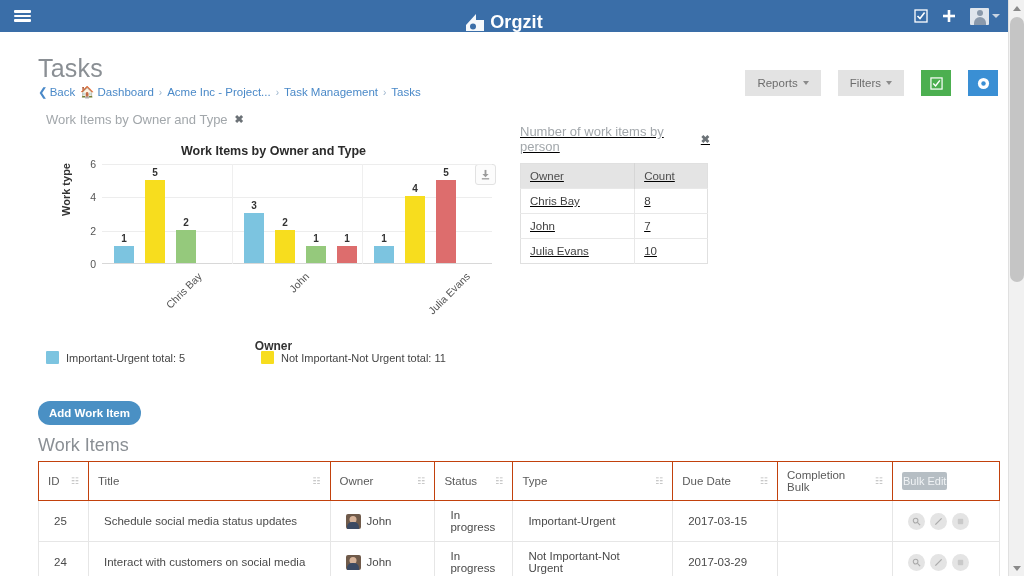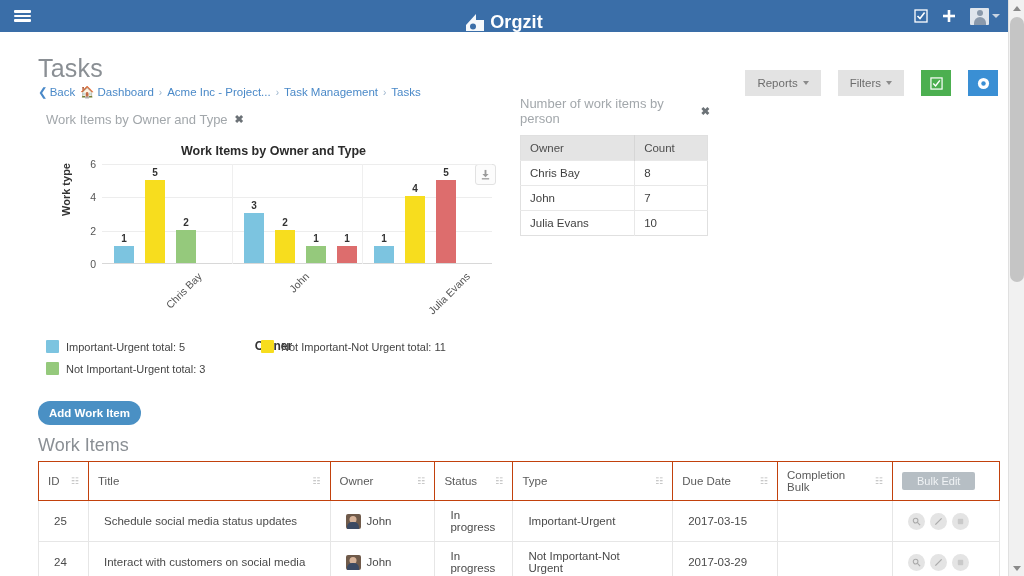--- a/index.html
+++ b/index.html
@@ -90,25 +90,25 @@
   .bar-val { position:absolute; width:20px; text-align:center; font-size:10px; font-weight:bold; color:#333; }
   .x-tick {
     position:absolute; font-size:10.5px; color:#555; white-space:nowrap;
     transform:rotate(-45deg); transform-origin:right top;
   }
   .x-axis-label { position:absolute; left:0; top:203px; width:455px; text-align:center;
     font-size:12px; font-weight:bold; color:#333; }
 
   .legend { position:absolute; left:46px; top:340px; width:430px;
     display:grid; grid-template-columns:1fr 1fr; row-gap:9px; }
-  .leg-item { display:flex; align-items:center; gap:7px; font-size:11px; color:#444; }
+  .leg-item { display:flex; align-items:center; gap:7px; font-size:11px; color:#444;margin-top:11px; }
   .leg-sw { width:13px; height:13px; border-radius:1px; flex:0 0 auto; }
 
   
-  .side-widget { position:absolute; left:520px; top:96px; width:190px; }
+  .side-widget { position:absolute; left:520px; top:124px; width:190px;text-decoration:underline; }
   .mini-table { margin-top:9px; width:188px; border:1px solid #e0e0e0; border-collapse:collapse; }
   .mini-table th {
     background:#e4e4e4; color:#4e4e4e; font-size:11.5px; font-weight:normal; text-align:left;
     padding:6px 9px; border-right:1px solid #d6d6d6;
   }
   .mini-table td {
     font-size:11.5px; color:#3f3f3f; padding:6px 9px;
     border-top:1px solid #e8e8e8; border-right:1px solid #e8e8e8;
   }
   .mini-table th:last-child, .mini-table td:last-child { border-right:none; }
@@ -133,21 +133,21 @@
     font-size:11.5px; color:#4a4a4a; padding:8px 15px; border:1px solid #e6e6e6; vertical-align:middle;
   }
   .owner-cell { display:flex; align-items:center; gap:6px; }
   .ow-av { width:15px; height:15px; border-radius:2px; flex:0 0 auto; position:relative; overflow:hidden; }
   .ow-av.john { background:#6f5a4a; }
   .ow-av.john::before { content:""; position:absolute; left:50%; top:2px; transform:translateX(-50%);
     width:7px;height:7px;border-radius:50%;background:#d8b49a; }
   .ow-av.john::after { content:""; position:absolute; left:50%; top:8px; transform:translateX(-50%);
     width:12px;height:8px;border-radius:5px 5px 0 0;background:#3c4a63; }
   .bulk-edit {
-    background:#b6bec4; color:#f0f3f5; font-size:11px; padding:3px 15px; border-radius:2px;
+    background:#b6bec4; color:#f0f3f5; font-size:11px; padding:3px 1px; border-radius:2px;
     display:inline-block; cursor:pointer;
   }
   .act-cell { display:flex; gap:5px; align-items:center; }
   .act-ico {
     width:17px; height:17px; border-radius:50%; background:#e4e4e4;
     display:flex; align-items:center; justify-content:center; cursor:pointer; color:#b2b2b2;
   }
   .act-ico svg { display:block; }
 
   
@@ -310,24 +310,20 @@
   </div>
 
   <div class="legend" id="legend">
       <div class="leg-item">
         <span class="leg-sw" style="background:#7cc4e0"></span>
         <span>Important-Urgent total: 5</span>
       </div>
       <div class="leg-item">
         <span class="leg-sw" style="background:#f7dd1e"></span>
         <span>Not Important-Not Urgent total: 11</span>
-      </div>
-      <div class="leg-item">
-        <span class="leg-sw" style="background:#95c97c"></span>
-        <span>Not Important-Urgent total: 3</span>
       </div>
     </div>
 
   <div class="side-widget">
     <div class="widget-title">
       <span>Number of work items by person</span>
       <span class="widget-x">✖</span>
     </div>
     <table class="mini-table">
       <thead>

